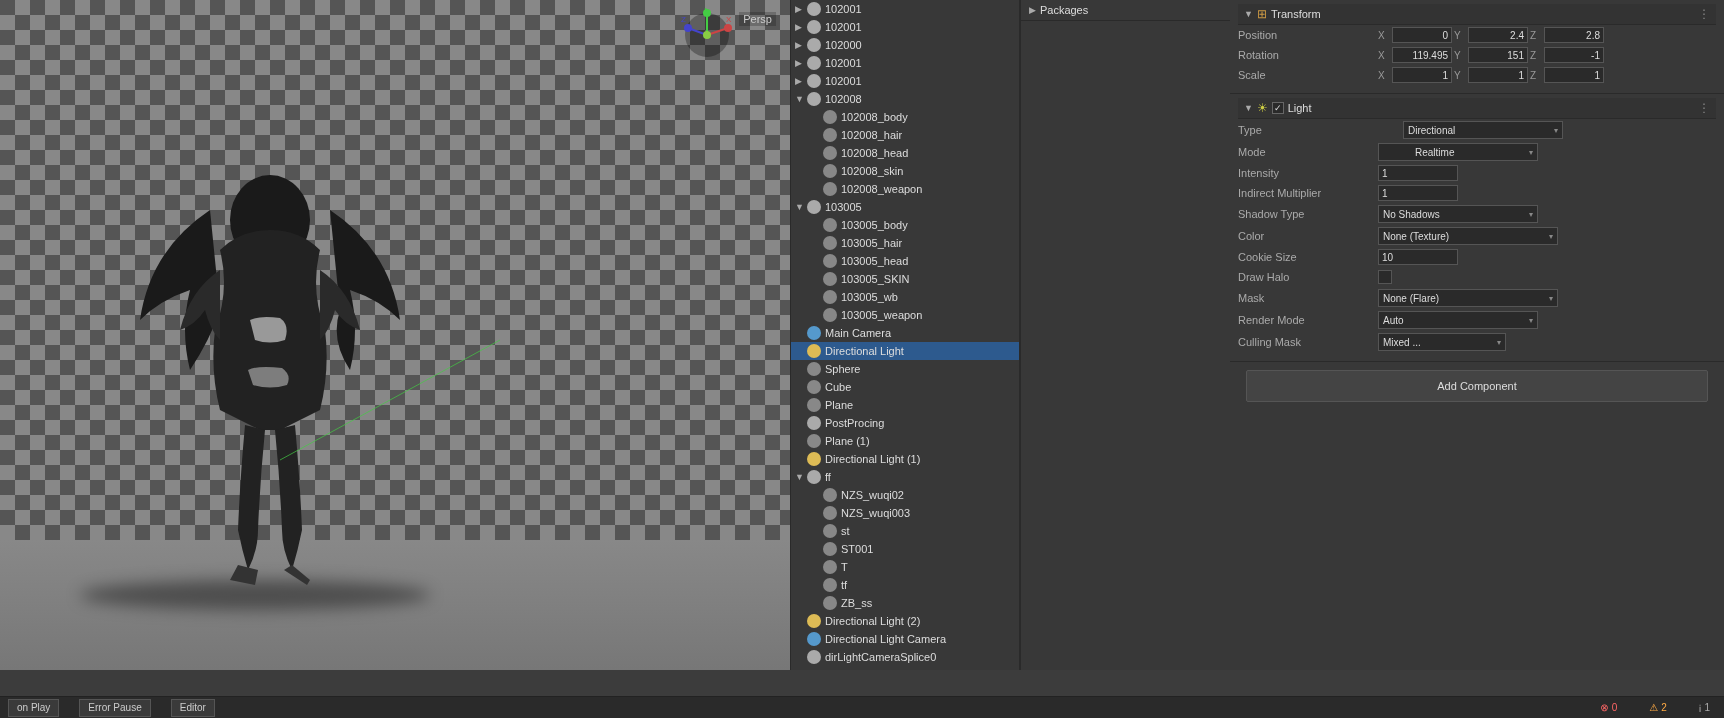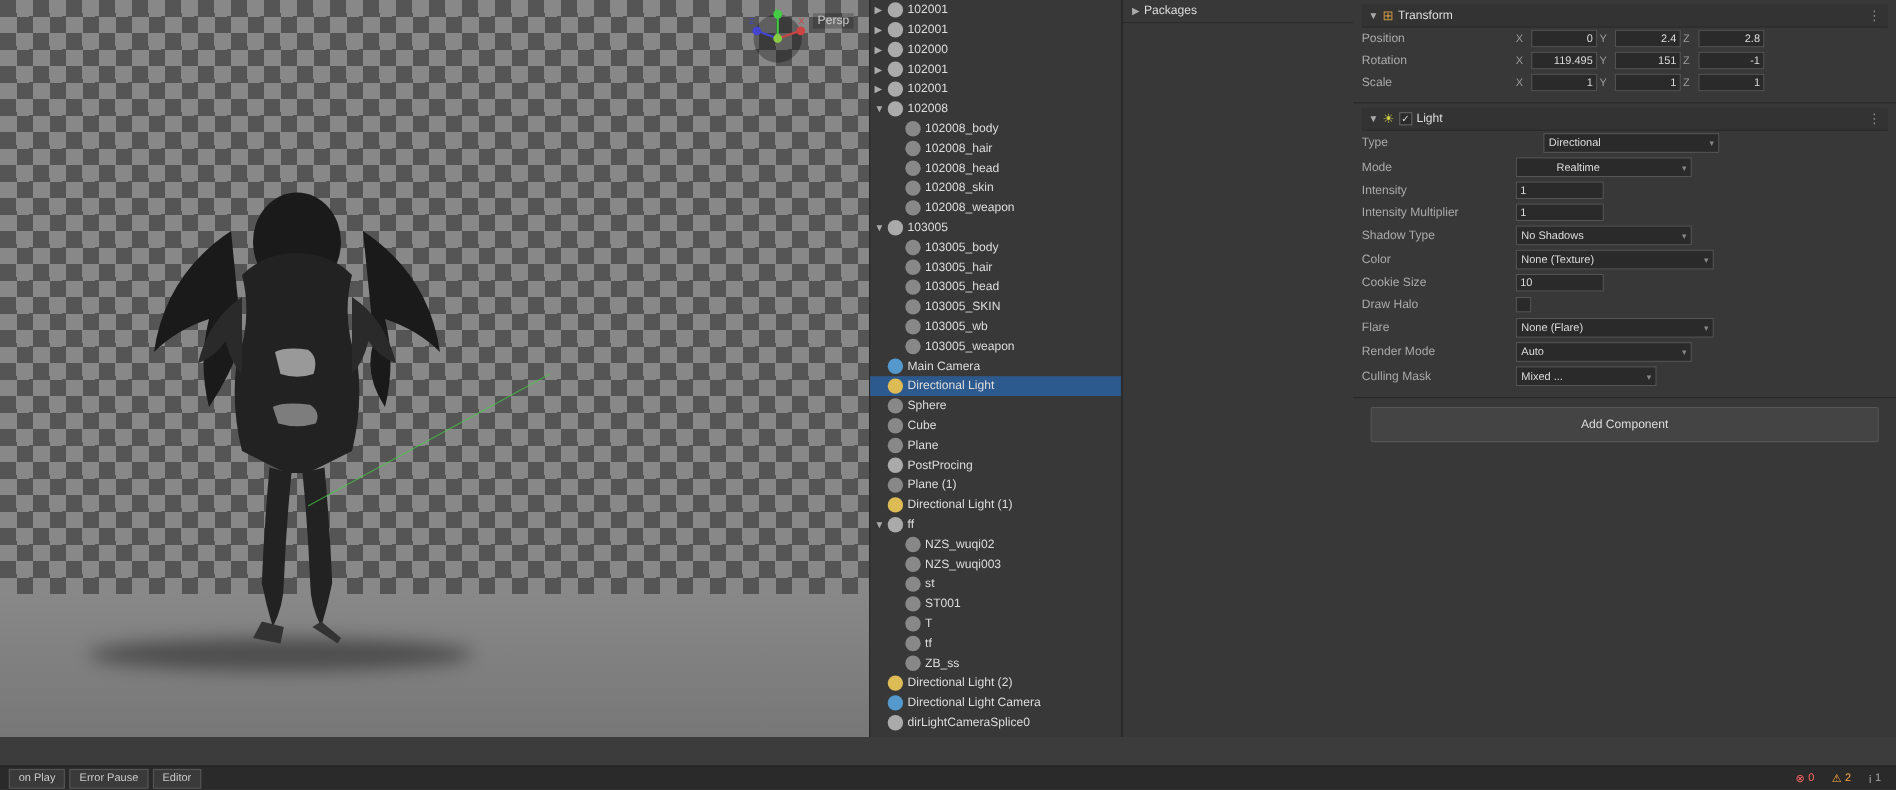--- a/index.html
+++ b/index.html
@@ -238,21 +238,21 @@
       cursor: pointer;
       border-radius: 2px;
     }
 
     
     .status-bar {
       height: 22px;
       background: #2a2a2a;
       display: flex;
       align-items: center;
-      gap: 4px;
+      gap: 20px;
       padding: 0 8px;
       border-top: 1px solid #222;
       flex-shrink: 0;
     }
 
     .status-btn {
       height: 18px;
       padding: 0 8px;
       background: #3a3a3a;
       border: 1px solid #555;
@@ -682,21 +682,21 @@
           <span class="chevron">▾</span>
         </div>
       </div>
 
       <div class="inspector-row">
         <span class="inspector-label">Intensity</span>
         <input class="number-field" type="text" value="1" style="">
       </div>
 
       <div class="inspector-row">
-        <span class="inspector-label">Intensity Multiplier</span>
+        <span class="inspector-label">Indirect Multiplier</span>
         <input class="number-field" type="text" value="1" style="">
       </div>
 
       <div class="inspector-row">
         <span class="inspector-label">Shadow Type</span>
         <div class="dropdown-field" style="width:160px;">
           <span>No Shadows</span>
           <span class="chevron">▾</span>
         </div>
       </div>
@@ -713,21 +713,21 @@
         <span class="inspector-label">Cookie Size</span>
         <input class="number-field" type="text" value="10" style="">
       </div>
 
       <div class="inspector-row">
         <span class="inspector-label">Draw Halo</span>
         <div class="checkbox-field" style="border:1px solid #555; background:#2a2a2a;"></div>
       </div>
 
       <div class="inspector-row">
-        <span class="inspector-label">Flare</span>
+        <span class="inspector-label">Mask</span>
         <div class="dropdown-field" style="width:180px;">
           <span>None (Flare)</span>
           <span class="chevron">▾</span>
         </div>
       </div>
 
       <div class="inspector-row">
         <span class="inspector-label">Render Mode</span>
         <div class="dropdown-field" style="width:160px;">
           <span>Auto</span>

